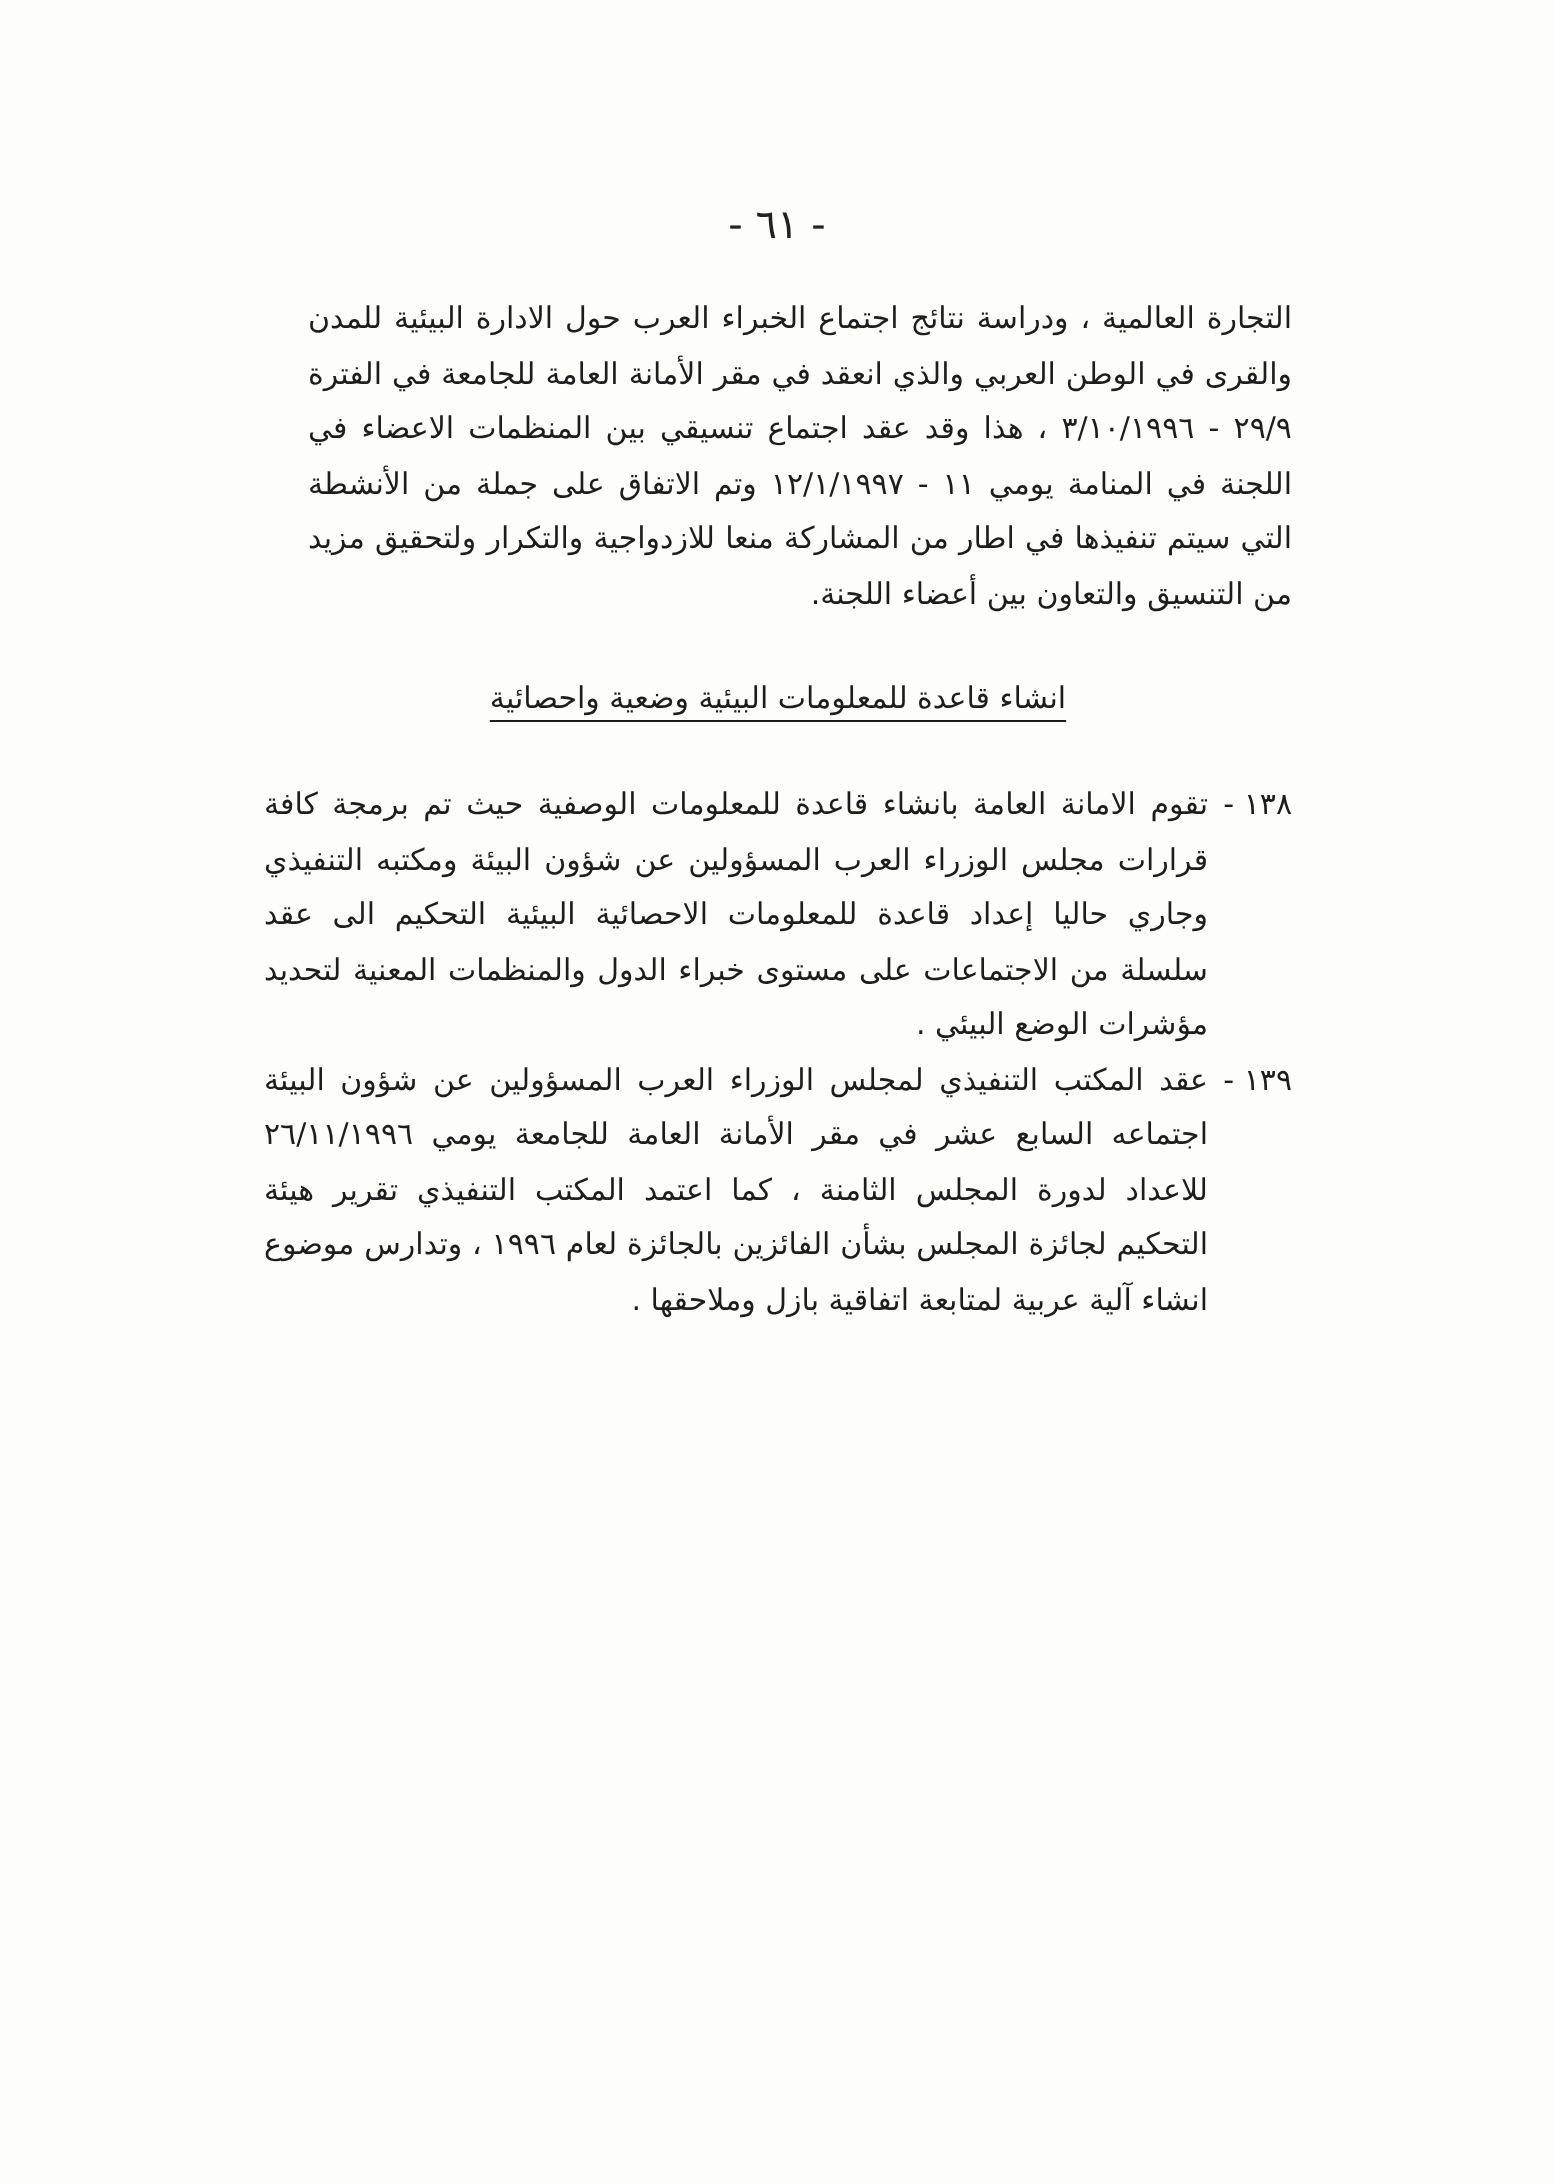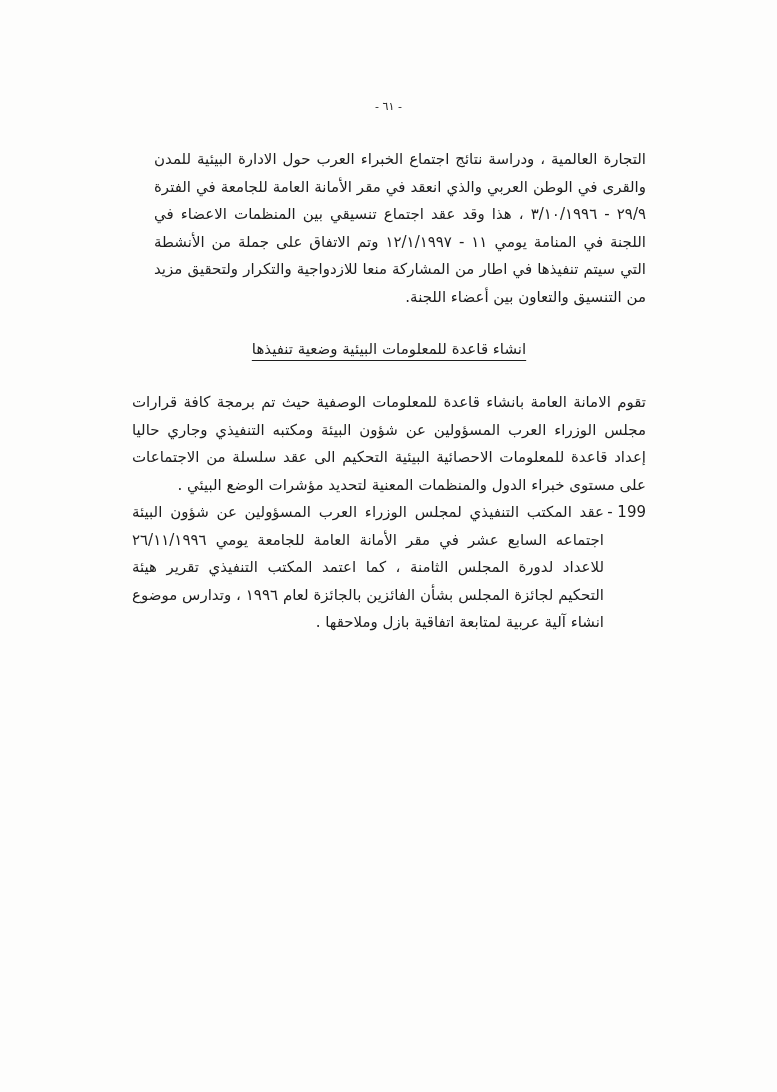--- a/index.html
+++ b/index.html
@@ -15,21 +15,21 @@
     background: #fdfdfc;
     color: #1b1b1b;
     overflow: hidden;
   }
   .page-number {
     position: absolute;
     top: 100px;
     left: 0;
     right: 0;
     text-align: center;
-    font-size: 11px;
+    font-size: 20px;
     letter-spacing: 3px;
     color: #222;
   }
   .doc-body {
     position: absolute;
     top: 146px;
     right: 131px;
     width: 514px;
     direction: rtl;
     unicode-bidi: embed;
@@ -70,27 +70,28 @@
 
 <div class="sheet">
 
   <div class="page-number">- ٦١ -</div>
 
   <div class="doc-body">
 
     <p class="para">التجارة العالمية ، ودراسة نتائج اجتماع الخبراء العرب حول الادارة البيئية للمدن والقرى في الوطن العربي والذي انعقد في مقر الأمانة العامة للجامعة في الفترة ٢٩/٩ - ٣/١٠/١٩٩٦ ، هذا وقد عقد اجتماع تنسيقي بين المنظمات الاعضاء في اللجنة في المنامة يومي ١١ - ١٢/١/١٩٩٧ وتم الاتفاق على جملة من الأنشطة التي سيتم تنفيذها في اطار من المشاركة منعا للازدواجية والتكرار ولتحقيق مزيد من التنسيق والتعاون بين أعضاء اللجنة.</p>
 
     <div class="heading heading-center">
-      <span class="u">انشاء قاعدة للمعلومات البيئية وضعية تنفيذها</span>
+      <span class="u">انشاء قاعدة للمعلومات البيئية وضعية واحصائية</span>
     </div>
 
     <div class="item">
+      <div class="item-num">١٣٨ -</div>
       <p class="item-text">تقوم الامانة العامة بانشاء قاعدة للمعلومات الوصفية حيث تم برمجة كافة قرارات مجلس الوزراء العرب المسؤولين عن شؤون البيئة ومكتبه التنفيذي وجاري حاليا إعداد قاعدة للمعلومات الاحصائية البيئية التحكيم الى عقد سلسلة من الاجتماعات على مستوى خبراء الدول والمنظمات المعنية لتحديد مؤشرات الوضع البيئي .</p>
     </div>
 
 
     <div class="item">
-      <div class="item-num">199 -</div>
+      <div class="item-num">١٣٩ -</div>
       <p class="item-text">عقد المكتب التنفيذي لمجلس الوزراء العرب المسؤولين عن شؤون البيئة اجتماعه السابع عشر في مقر الأمانة العامة للجامعة يومي ٢٦/١١/١٩٩٦ للاعداد لدورة المجلس الثامنة ، كما اعتمد المكتب التنفيذي تقرير هيئة التحكيم لجائزة المجلس بشأن الفائزين بالجائزة لعام ١٩٩٦ ، وتدارس موضوع انشاء آلية عربية لمتابعة اتفاقية بازل وملاحقها .</p>
     </div>
 
   </div>
 </div>
 
 </body></html>

